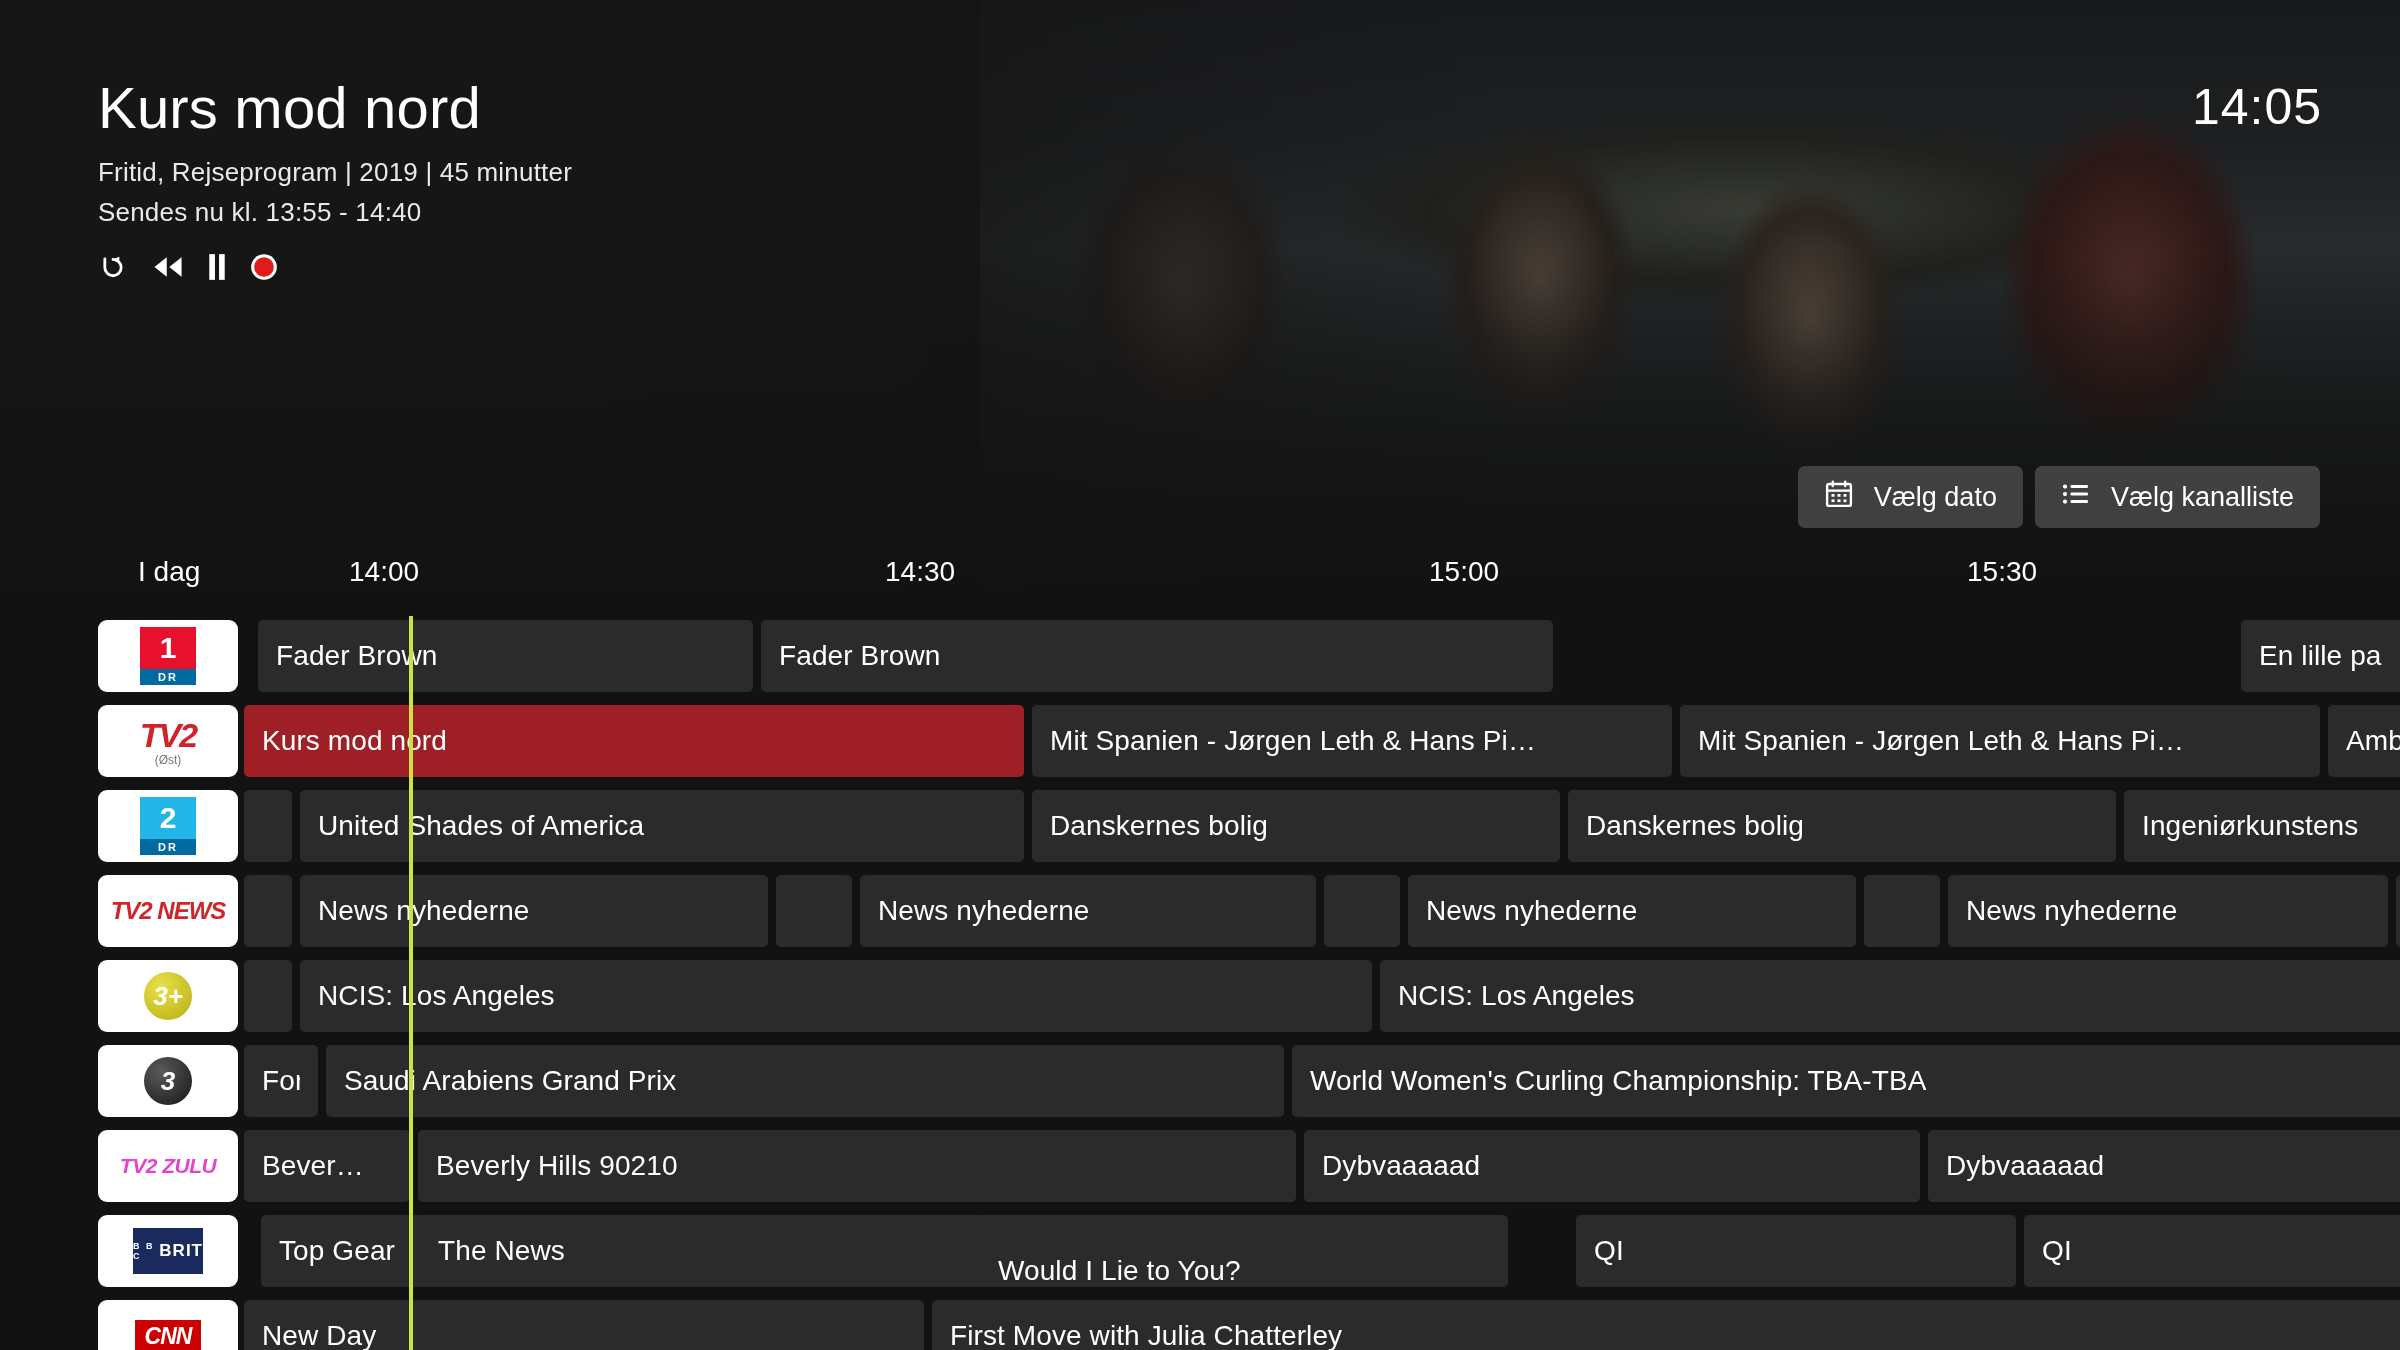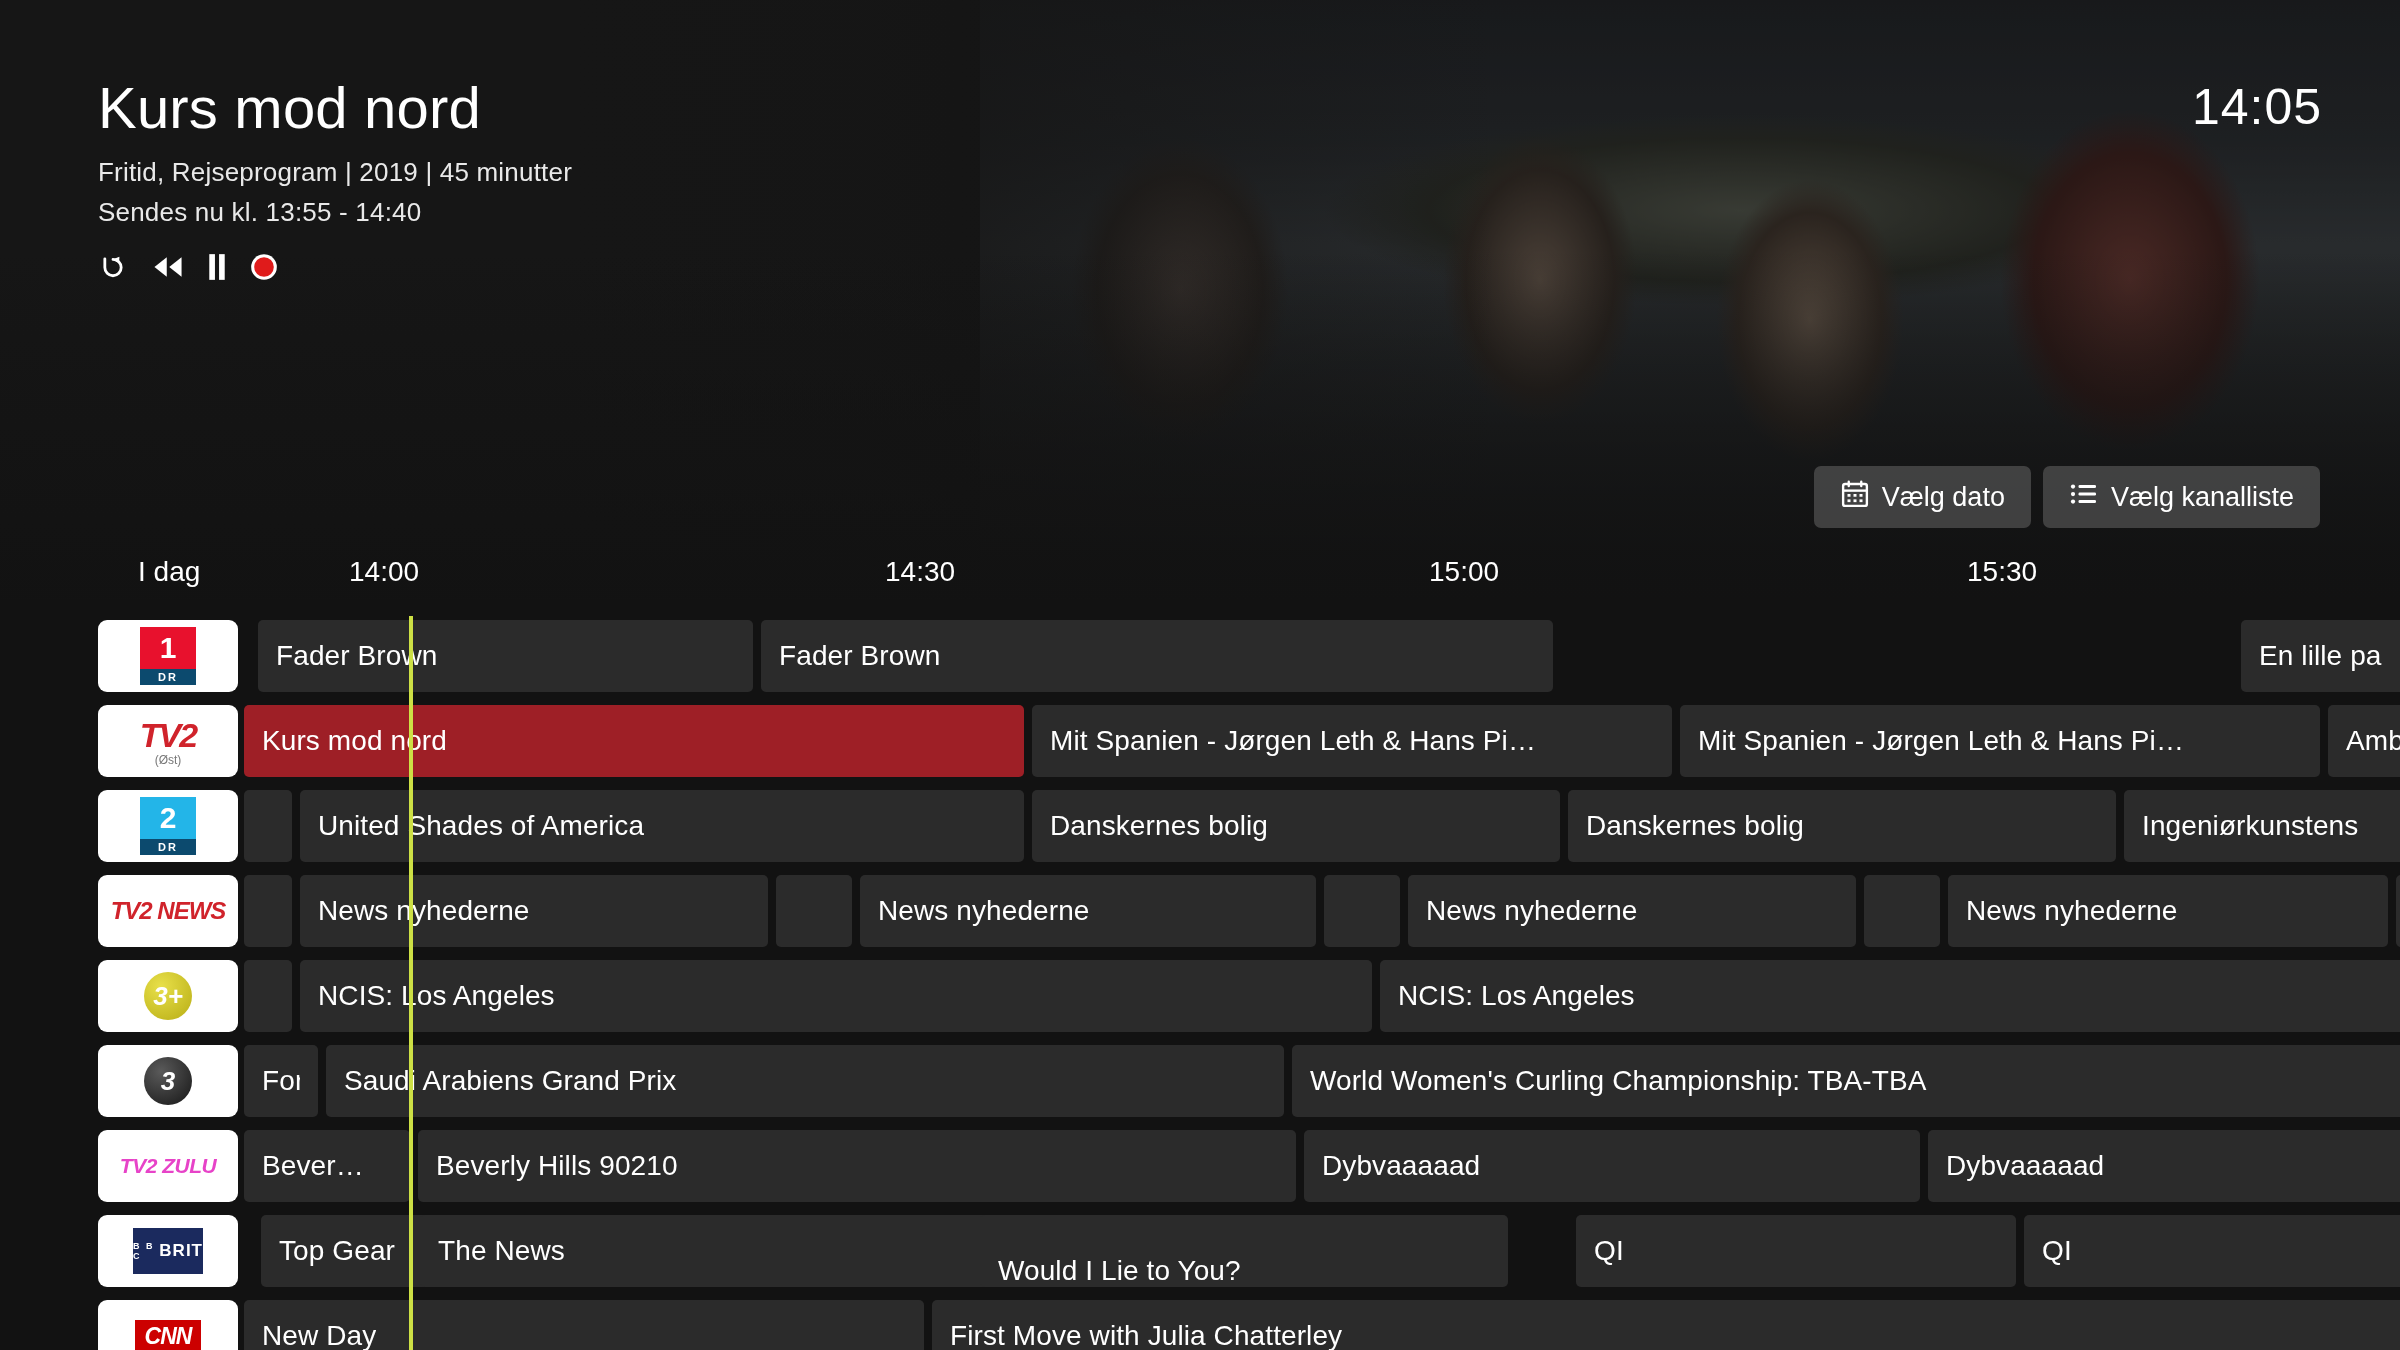--- a/index.html
+++ b/index.html
@@ -32,21 +32,21 @@
   .prog-when  { font-size:26px; color:#e9e9e9; margin-top:9px; letter-spacing:.2px; }
 
   .actions { display:flex; align-items:center; gap:24px; margin-top:22px; height:34px; }
   .act { display:flex; align-items:center; justify-content:center; height:30px; }
 
   .clock { position:absolute; right:78px; top:78px; z-index:6;
            font-size:50px; color:#fff; letter-spacing:1px; }
 
   
   .pills { position:absolute; right:80px; top:466px; z-index:6; display:flex; gap:12px; }
-  .pill { display:flex; align-items:center; gap:12px; height:62px; padding:0 26px;
+  .pill { display:flex; align-items:center; gap:20px; height:62px; padding:0 26px;
           background:rgba(92,92,92,.62); border-radius:7px; color:#fff; font-size:27px; white-space:nowrap; }
 
   
   .ruler { position:absolute; left:0; top:548px; width:1944px; height:62px; z-index:6;margin-left:36px; }
   .rl { position:absolute; font-size:28px; color:#fff; top:8px; }
 
   
   .grid { position:absolute; left:0; top:616px; width:2400px; height:734px; z-index:6; }
   .row { position:relative; height:85px; width:2400px; }
   .logo-cell { position:absolute; left:98px; top:4px; width:140px; height:72px;
@@ -56,21 +56,21 @@
   .prog span { font-size:28px; color:#fff; white-space:nowrap; overflow:hidden; letter-spacing:.1px; }
   .prog.sel { background:#9e1f26; }
 
   .nowline { position:absolute; left:409px; top:616px; width:4px; height:734px;
              background:#cde045; z-index:9; }
 
   
   .lg { display:flex; align-items:center; justify-content:center; flex-direction:column; }
   .dr-box { width:56px; height:42px; display:flex; align-items:center; justify-content:center;
             font-size:30px; font-weight:bold; color:#fff; font-family:"Liberation Sans",sans-serif; }
-  .dr-tag { width:56px; height:16px; background:#0c4a6e; color:#fff; font-size:11px; font-weight:bold;
+  .dr-tag { width:56px; height:16px; background:#0369a1; color:#fff; font-size:11px; font-weight:bold;
             display:flex; align-items:center; justify-content:center; letter-spacing:2px; }
   .tv2 { font-size:34px; font-weight:bold; font-style:italic; color:#d0232b; letter-spacing:-2px; }
   .tv2sub { font-size:12px; color:#777; margin-top:-2px; }
   .tv2news { font-size:24px; font-weight:bold; font-style:italic; color:#d0232b; letter-spacing:-1px; }
   .zulu { font-size:21px; font-weight:bold; font-style:italic; color:#e743c8; letter-spacing:-.5px; }
   .circ { width:48px; height:48px; border-radius:50%; display:flex; align-items:center; justify-content:center;
           font-size:26px; font-weight:bold; color:#fff; font-style:italic; }
   .bbc { width:70px; height:46px; background:#1b2a5e; display:flex; flex-direction:row;
          align-items:center; justify-content:center; }
   .bbc-t { font-size:9px; letter-spacing:2px; color:#fff; font-weight:bold; }

